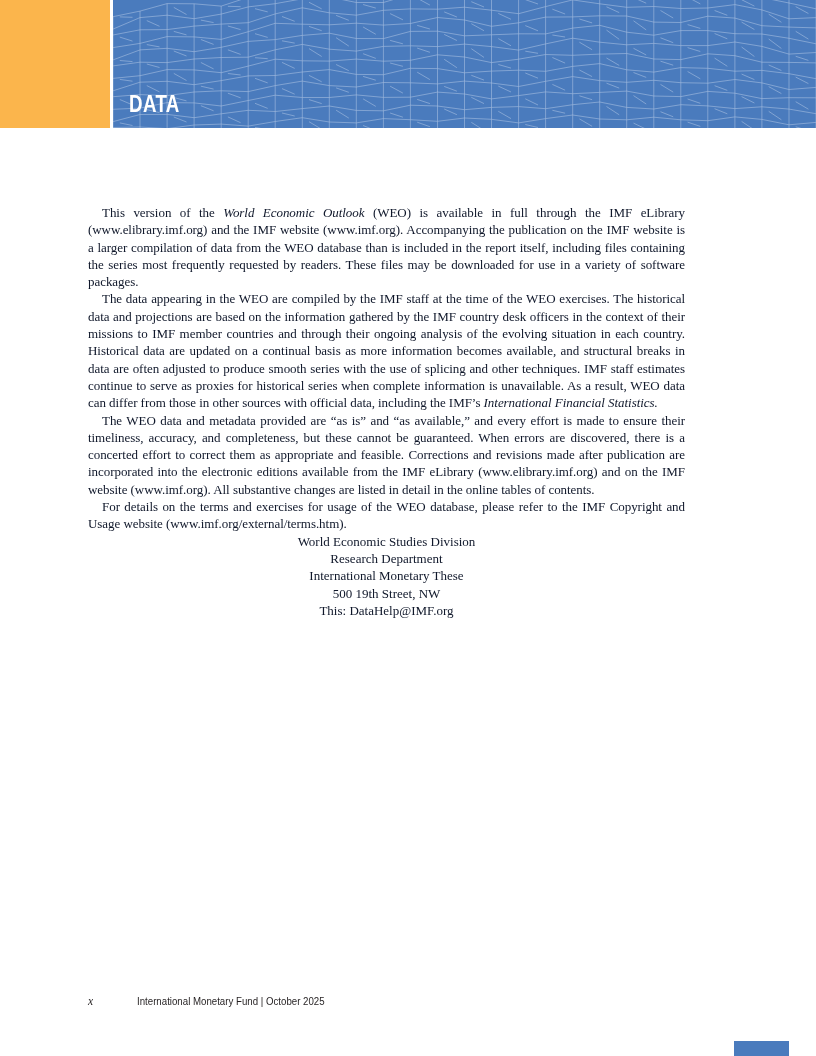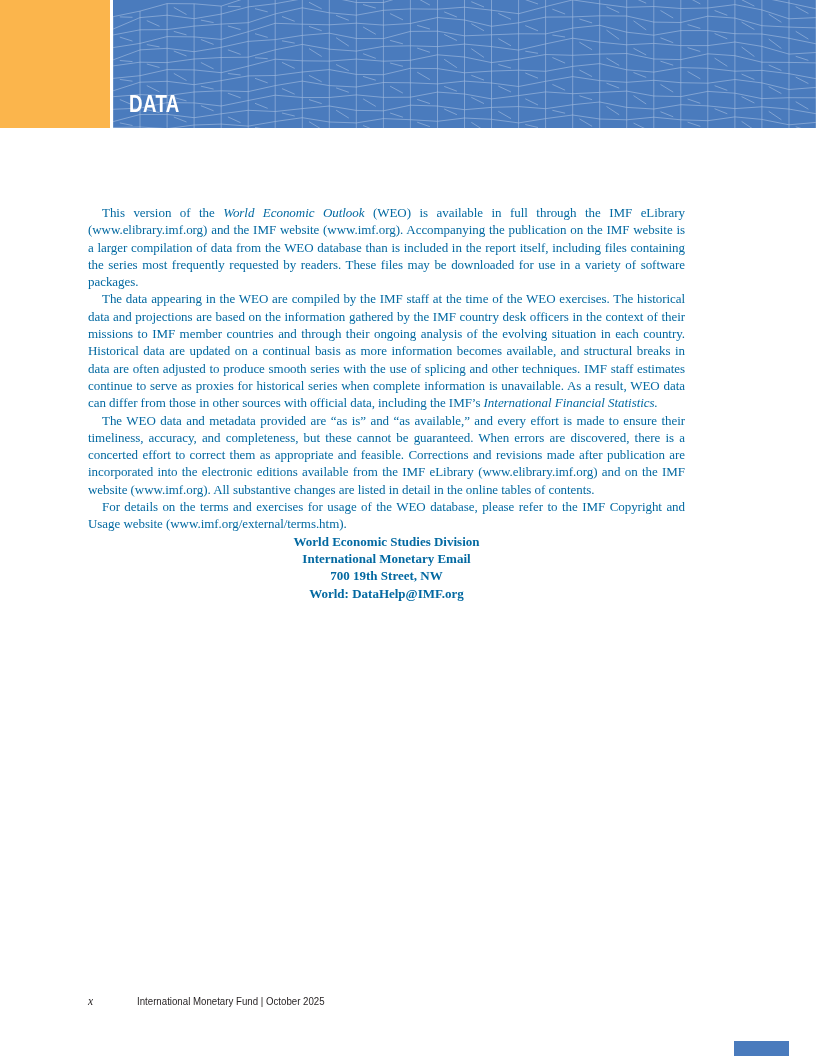--- a/index.html
+++ b/index.html
@@ -21,29 +21,29 @@
   .mesh path,.mesh line{stroke:var(--mesh_line,#AFC4E4);stroke-width:1;fill:none;opacity:.55;}
   .page-title{
     position:absolute;left:16px;bottom:12px;margin:0;
     color:#ffffff;font-family:"Liberation Sans",sans-serif;font-weight:bold;
     font-size:24px;line-height:1;letter-spacing:.5px;
     transform:scaleX(.78);transform-origin:left bottom;
   }
   
   .content{
     position:absolute;left:88px;top:204px;width:597px;
-    color:#0369a1;
+    color:#0f172a;
   }
   .body-para{
     margin:0;text-align:justify;text-indent:14px;
     font-size:13px;line-height:17.3px;letter-spacing:-.05px;
   }
   .body-para em{font-style:italic;}
   .address-block{margin:0;text-align:center;font-size:13px;line-height:17.3px;}
-  .address-line{display:block;font-weight:bold;}
+  .address-line{display:block;}
   
   .footer{position:absolute;left:0;top:994px;width:816px;height:20px;color:#231f20;}
   .page-number{
     position:absolute;left:88px;top:2px;
     font-style:italic;font-size:11.5px;line-height:1;
   }
   .publication{
     position:absolute;left:137px;top:1px;
     font-family:"Liberation Sans",sans-serif;font-size:11px;line-height:1.2;
     transform:scaleX(.88);transform-origin:left top;white-space:nowrap;
@@ -266,23 +266,24 @@
 
   <div class="content">
     <div>
         <p class="body-para"><span>This version of the </span><em>World Economic Outlook</em><span> (WEO) is available in full through the IMF eLibrary (www.elibrary.imf.org) and the IMF website (www.imf.org). Accompanying the publication on the IMF website is a larger compilation of data from the WEO database than is included in the report itself, including files containing the series most frequently requested by readers. These files may be downloaded for use in a variety of software packages.</span></p>
         <p class="body-para"><span>The data appearing in the WEO are compiled by the IMF staff at the time of the WEO exercises. The historical data and projections are based on the information gathered by the IMF country desk officers in the context of their missions to IMF member countries and through their ongoing analysis of the evolving situation in each country. Historical data are updated on a continual basis as more information becomes available, and structural breaks in data are often adjusted to produce smooth series with the use of splicing and other techniques. IMF staff estimates continue to serve as proxies for historical series when complete information is unavailable. As a result, WEO data can differ from those in other sources with official data, including the IMF’s </span><em>International Financial Statistics.</em></p>
         <p class="body-para"><span>The WEO data and metadata provided are “as is” and “as available,” and every effort is made to ensure their timeliness, accuracy, and completeness, but these cannot be guaranteed. When errors are discovered, there is a concerted effort to correct them as appropriate and feasible. Corrections and revisions made after publication are incorporated into the electronic editions available from the IMF eLibrary (www.elibrary.imf.org) and on the IMF website (www.imf.org). All substantive changes are listed in detail in the online tables of contents.</span></p>
         <p class="body-para"><span>For details on the terms and exercises for usage of the WEO database, please refer to the IMF Copyright and Usage website (www.imf.org/external/terms.htm).</span></p>
       </div>
     <div class="address-block">
       <span class="address-line">World Economic Studies Division</span>
-      <span class="address-line">International Monetary Email</span>
-      <span class="address-line">700 19th Street, NW</span>
-      <span class="address-line">World: DataHelp@IMF.org</span>
+      <span class="address-line">Research Department</span>
+      <span class="address-line">International Monetary These</span>
+      <span class="address-line">500 19th Street, NW</span>
+      <span class="address-line">This: DataHelp@IMF.org</span>
     </div>
   </div>
 
   <div class="footer">
     <span class="page-number">x</span>
     <span class="publication">International Monetary Fund | October 2025</span>
   </div>
 
   <div class="bottom-tab"></div>
 

